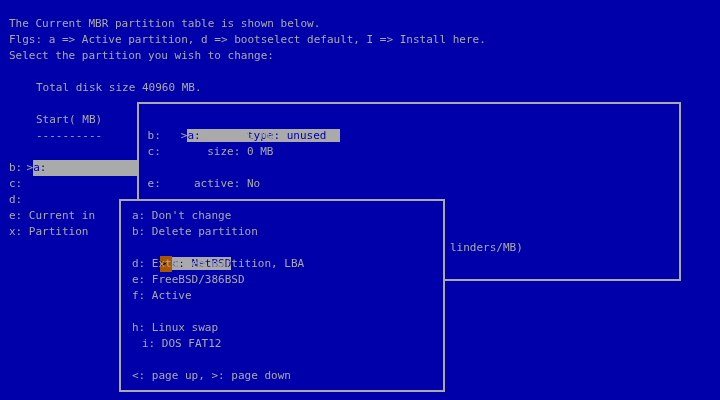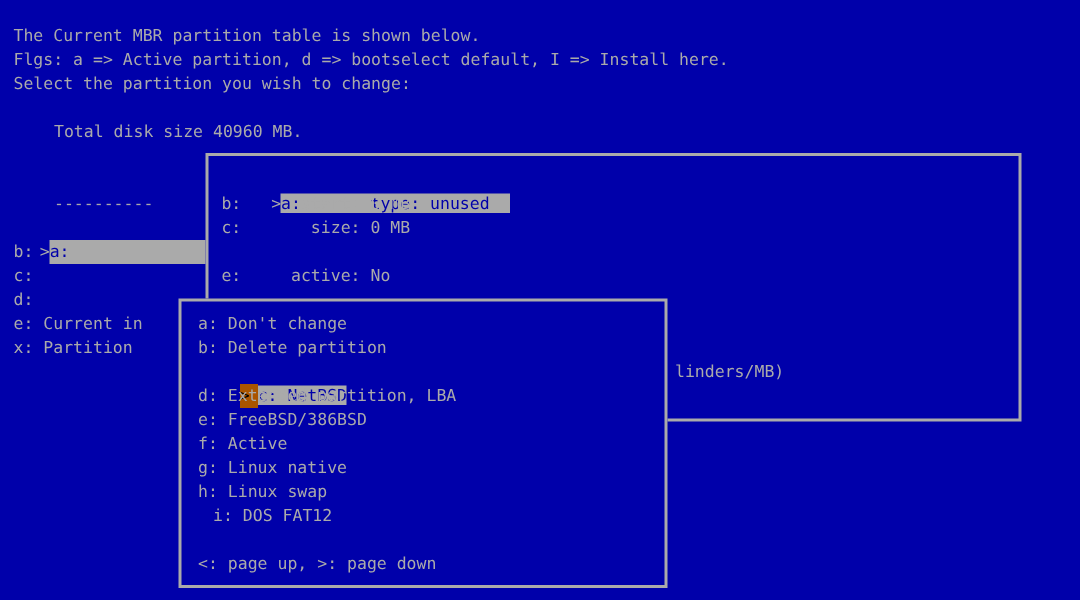--- a/index.html
+++ b/index.html
@@ -26,20 +26,21 @@
 </head>
 <body>
 
 <div class="screen">
 
   <div class="t" style="left:9px; top:16px;">The Current MBR partition table is shown below.</div>
   <div class="t" style="left:9px; top:32px;">Flgs: a =&gt; Active partition, d =&gt; bootselect default, I =&gt; Install here.</div>
   <div class="t" style="left:9px; top:48px;">Select the partition you wish to change:</div>
   <div class="t" style="left:36px; top:80px;">Total disk size 40960 MB.</div>
 
+  <div class="t" style="left:36px; top:112px;">Start( MB)</div>
   <div class="t" style="left:36px; top:128px;">----------</div>
 
   <div class="t menu-item" style="left:0; top:144px;">
     <span>&gt;</span><span class="hl-block">a:</span>
   </div>
   <div class="t menu-item" style="left:9px; top:160px;">b:</div>
   <div class="t menu-item" style="left:9px; top:176px;">c:</div>
   <div class="t menu-item" style="left:9px; top:192px;">d:</div>
   <div class="t menu-item" style="left:9px; top:208px;">e: Current in</div>
   <div class="t menu-item" style="left:9px; top:224px;">x: Partition</div>
@@ -56,19 +57,18 @@
 
   <div class="box" style="left:119px; top:199px; width:326px; height:193px;padding-left:24px;">
     <div class="t menu-item" style="left:11px; top:7px;">a: Don't change</div>
     <div class="t menu-item" style="left:11px; top:23px;">b: Delete partition</div>
     <div class="t menu-item" style="left:-1px; top:39px;">
       <span class="cursor-cell">&gt;</span><span class="hl">c: NetBSD</span>
     </div>
     <div class="t menu-item" style="left:11px; top:55px;">d: Extended partition, LBA</div>
     <div class="t menu-item" style="left:11px; top:71px;">e: FreeBSD/386BSD</div>
     <div class="t menu-item" style="left:11px; top:87px;">f: Active</div>
-    <div class="t menu-item" style="left:11px; top:103px;">g: Linux native</div>
     <div class="t menu-item" style="left:11px; top:119px;">h: Linux swap</div>
     <div class="t menu-item" style="left:21px; top:135px;">i: DOS FAT12</div>
     <div class="t menu-item" style="left:11px; top:167px;">&lt;: page up, &gt;: page down</div>
   </div>
 
 </div>
 
 </body></html>

